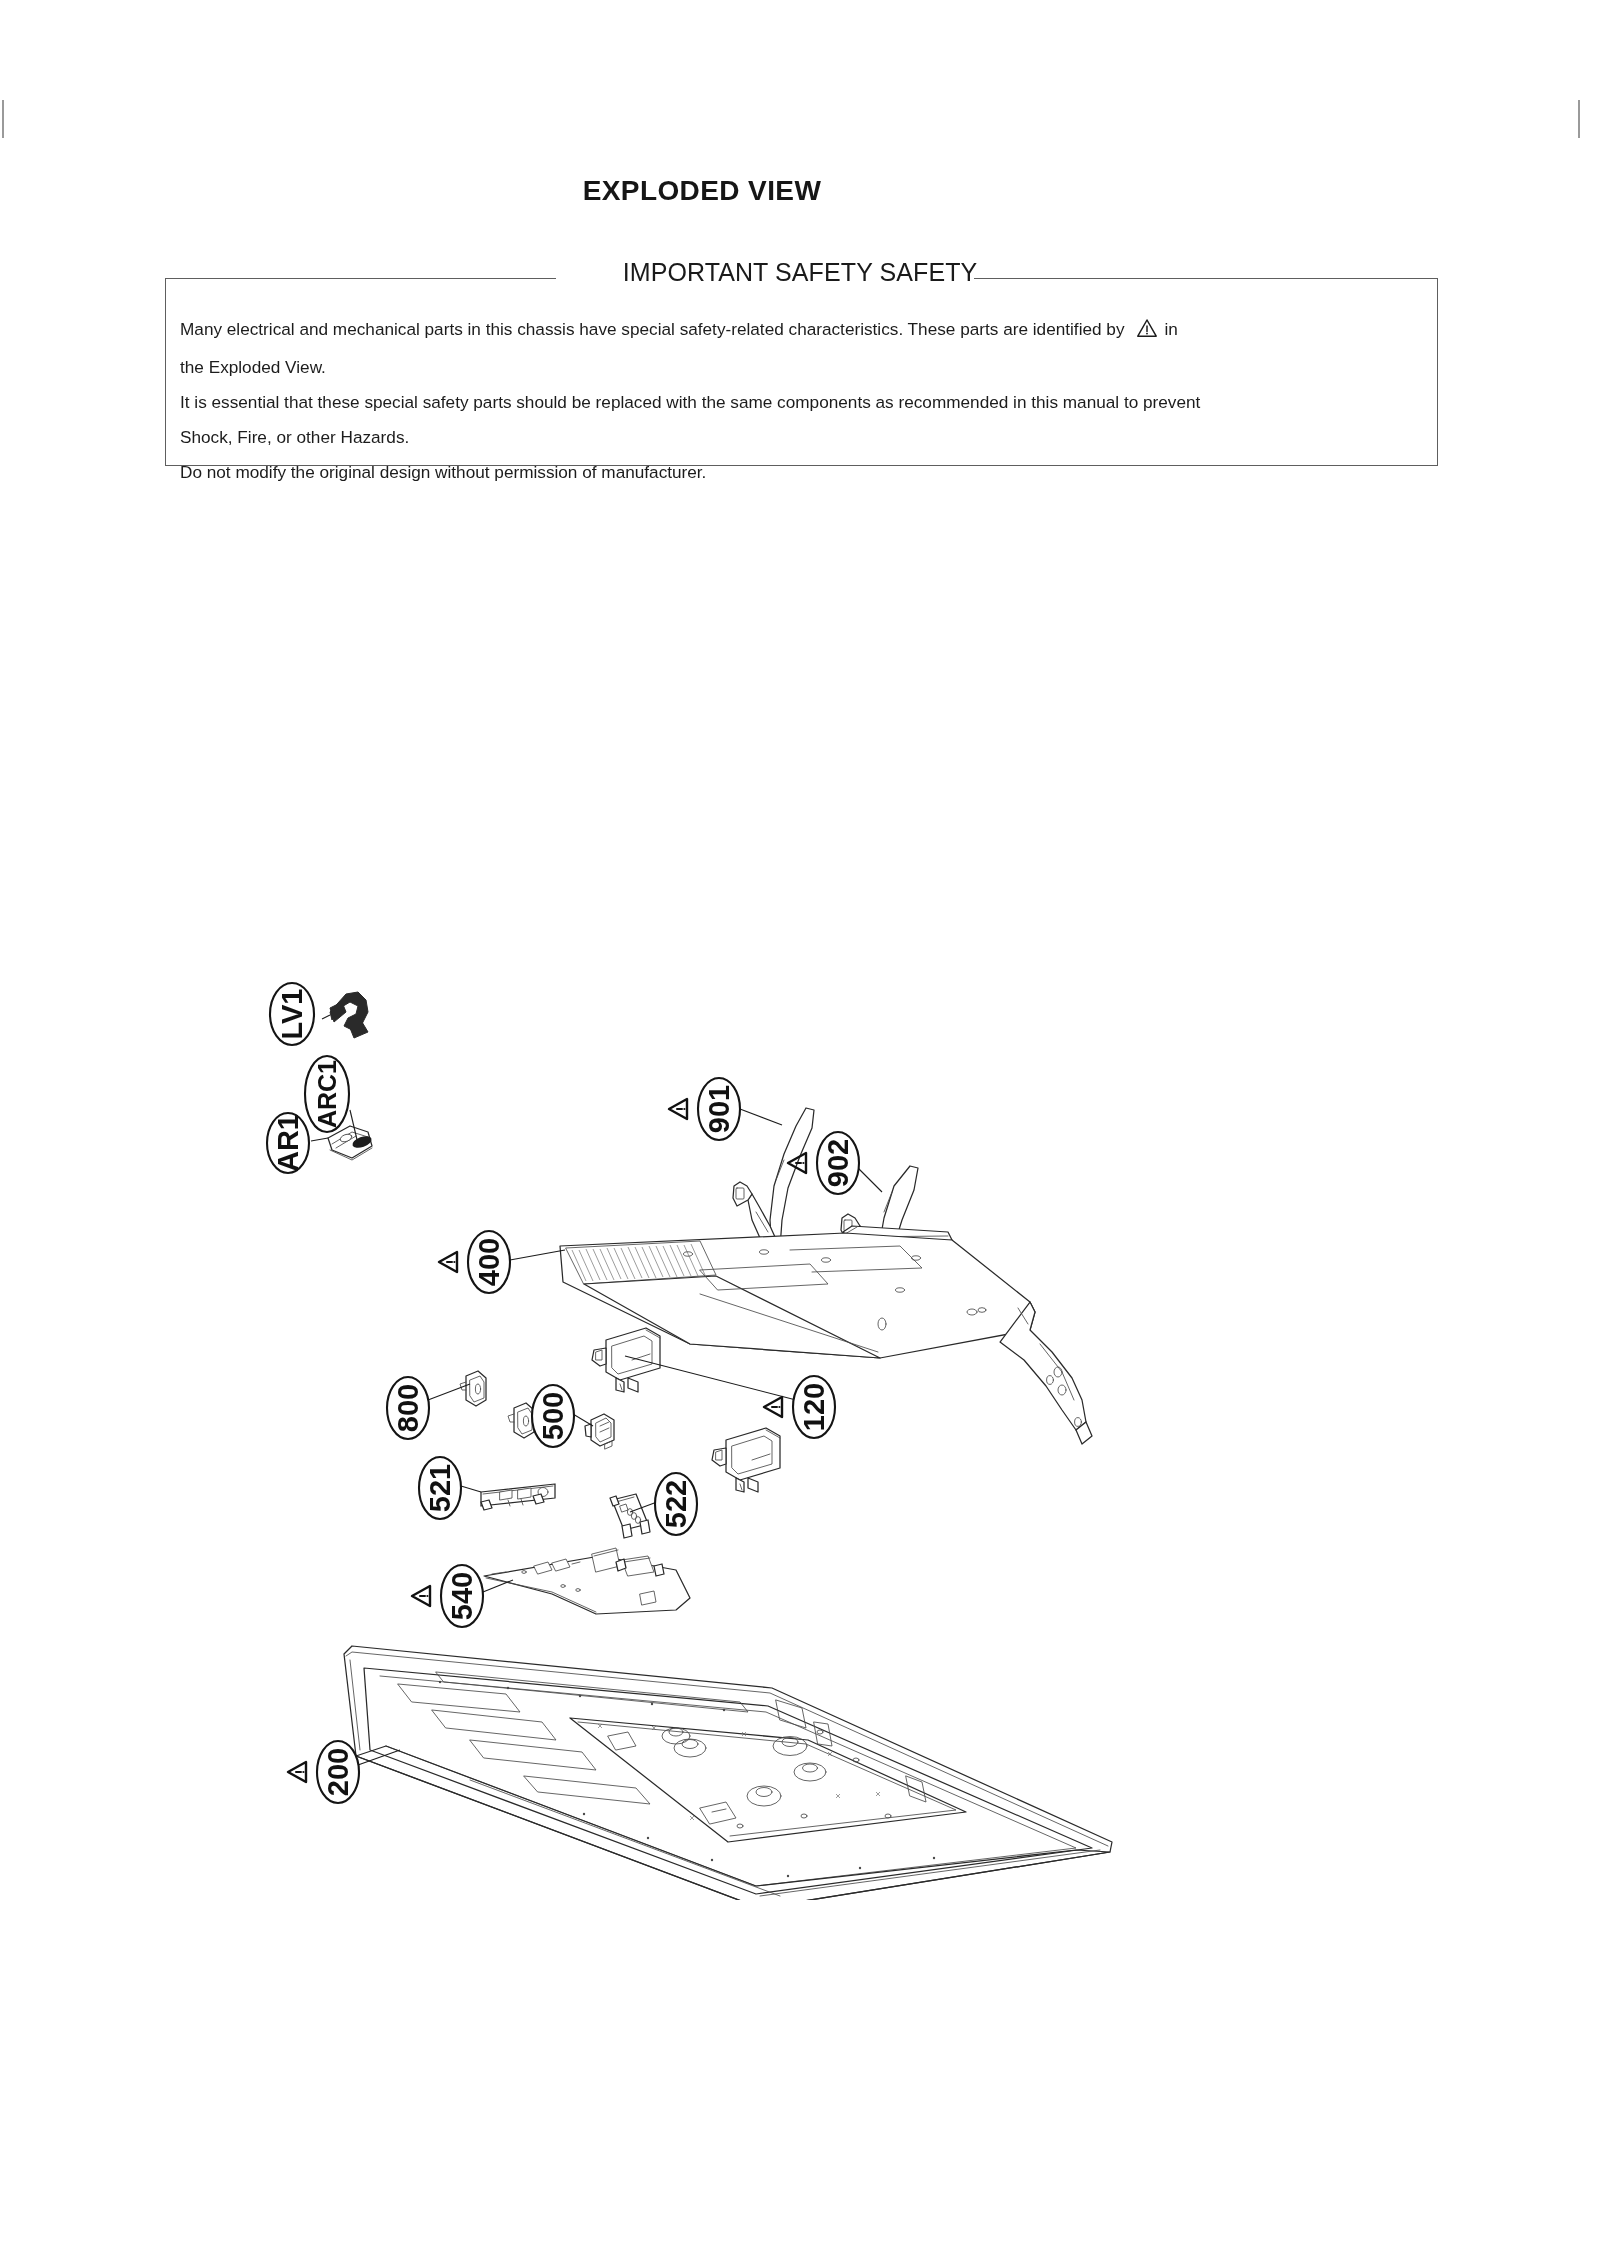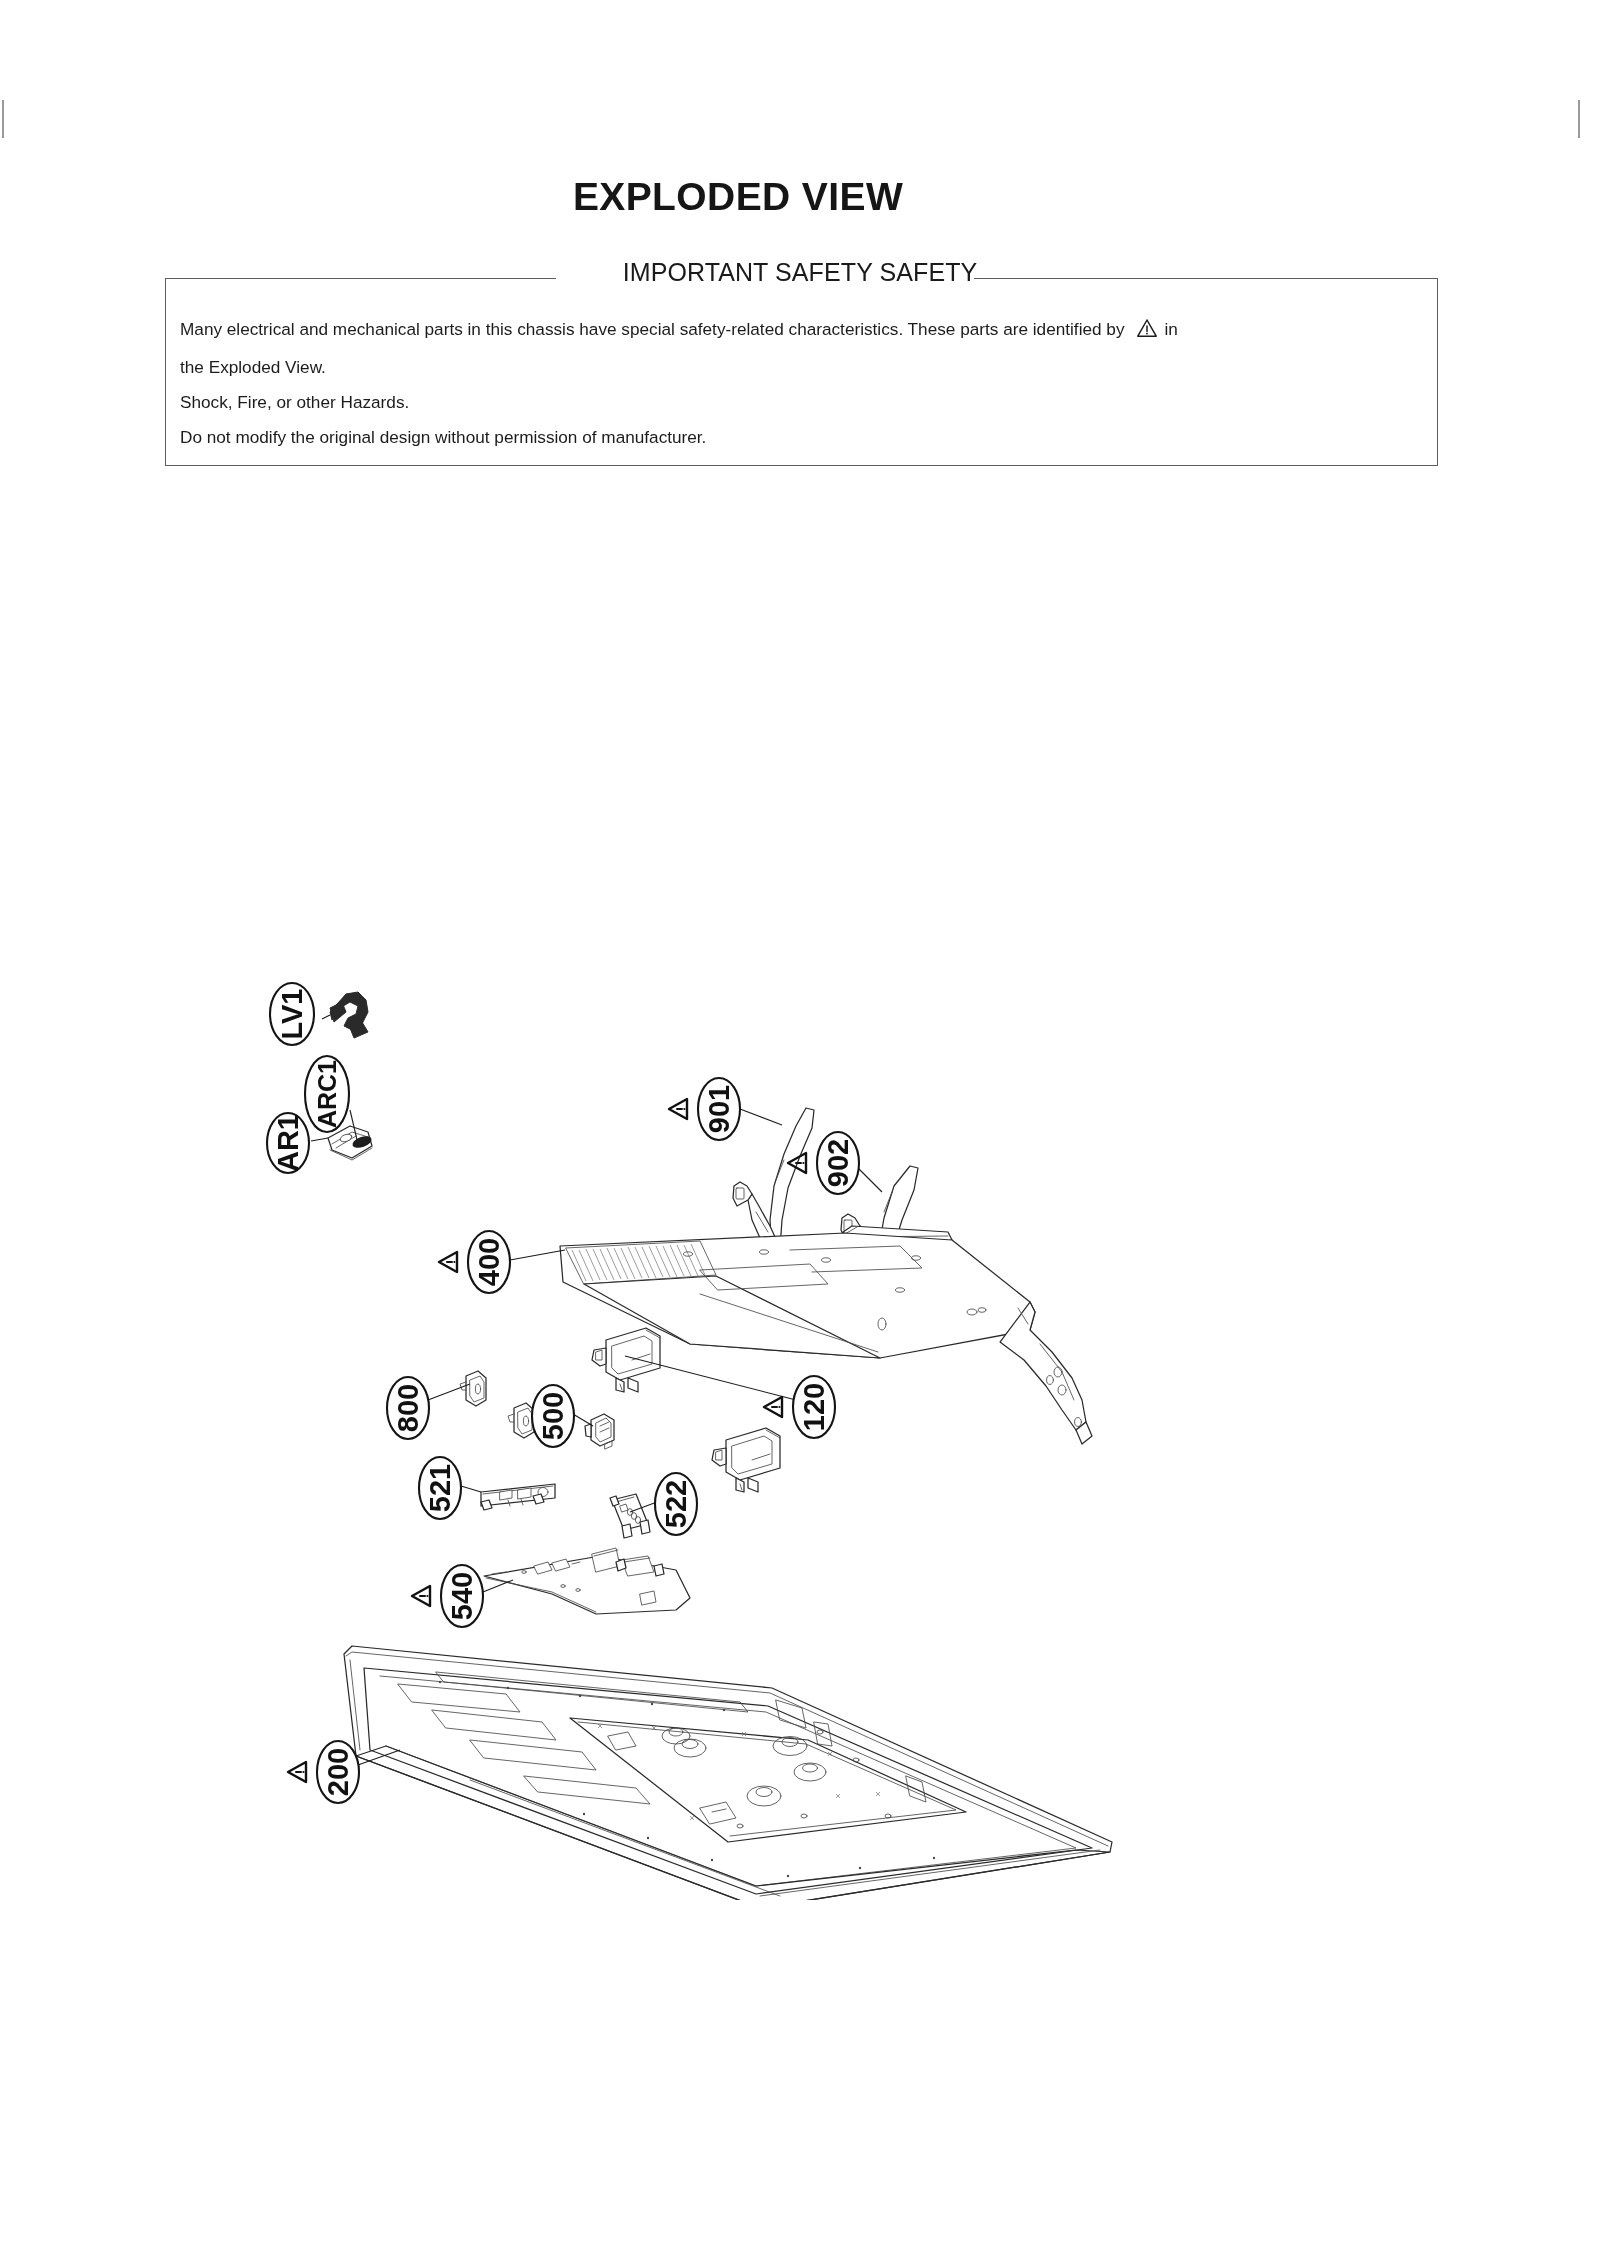--- a/index.html
+++ b/index.html
@@ -28,25 +28,24 @@
   .scan-mark.left  { left: 2px;   top: 100px; height: 38px; }
   .scan-mark.right { left: 1578px; top: 100px; height: 38px; }
 
   
   #page-title {
     position: absolute;
     left: 0;
     top: 175px;
     width: 1404px;
     text-align: center;
-    font-size: 39px;
+    font-size: 28px;
     font-weight: bold;
     letter-spacing: 0.4px;
     color: #161616;
-    margin-left: 36px;
   }
 
   
   #safety-box {
     position: absolute;
     left: 165px;
     top: 278px;
     width: 1273px;
     height: 188px;
     border: 1.6px solid #5e5e5e;
@@ -120,20 +119,21 @@
   <div id="legend-mask"></div>
   <div id="safety-legend">IMPORTANT SAFETY SAFETY</div>
 
   <div id="safety-text">
     <p><span>Many electrical and mechanical parts in this chassis have special safety-related characteristics. These parts are identified by</span><span class="inline-warn"><svg width="22" height="20" viewBox="0 0 22 20">
           <path d="M11 2 L20.2 18.2 L1.8 18.2 Z" fill="none" stroke="#1c1c1c" stroke-width="1.5" stroke-linejoin="round"></path>
           <line x1="11" y1="8" x2="11" y2="13.4" stroke="#1c1c1c" stroke-width="1.5" stroke-linecap="round"></line>
           <circle cx="11" cy="15.6" r="0.95" fill="#1c1c1c"></circle>
         </svg></span><span>in</span></p>
     <p class="nojust">the  Exploded View.</p>
+    <p>It is essential that these special safety parts should be replaced with the same components as recommended  in this manual to prevent</p>
     <p class="nojust">Shock, Fire, or other Hazards.</p>
     <p class="nojust">Do not modify the original design without permission of manufacturer.</p>
   </div>
 
   <div id="diagram">
     <svg width="1600" height="1340" viewBox="0 0 1600 1340">
       <defs>
         <style>
           .ln   { fill:none; stroke:#2a2a2a; stroke-width:1.25; stroke-linejoin:round; stroke-linecap:round; }
           .lnf  { fill:#ffffff; stroke:#2a2a2a; stroke-width:1.25; stroke-linejoin:round; stroke-linecap:round; }

